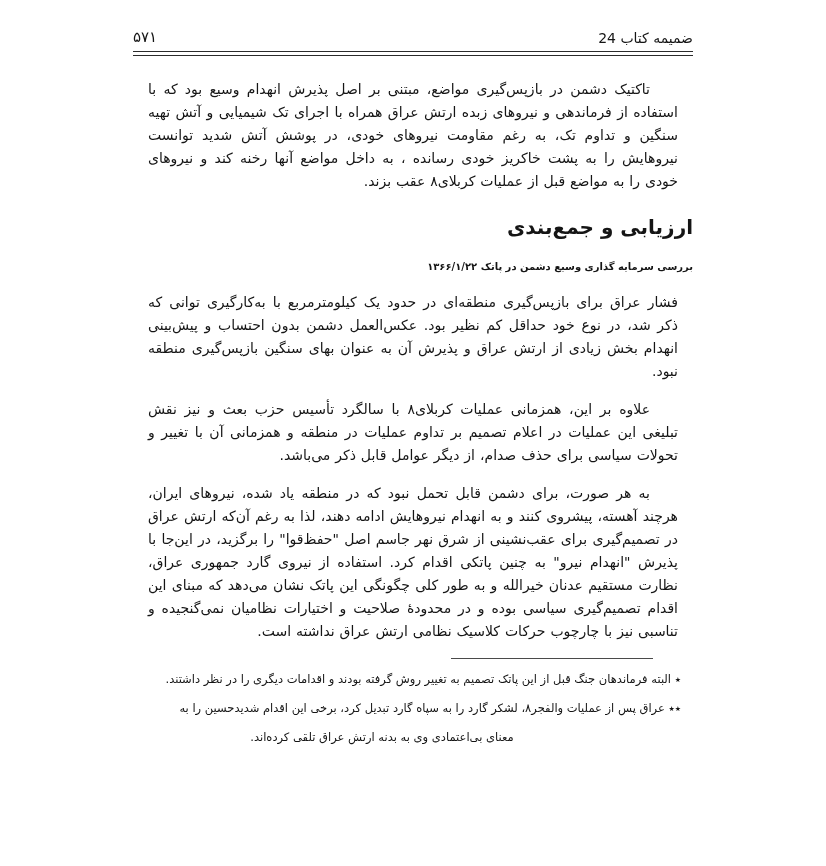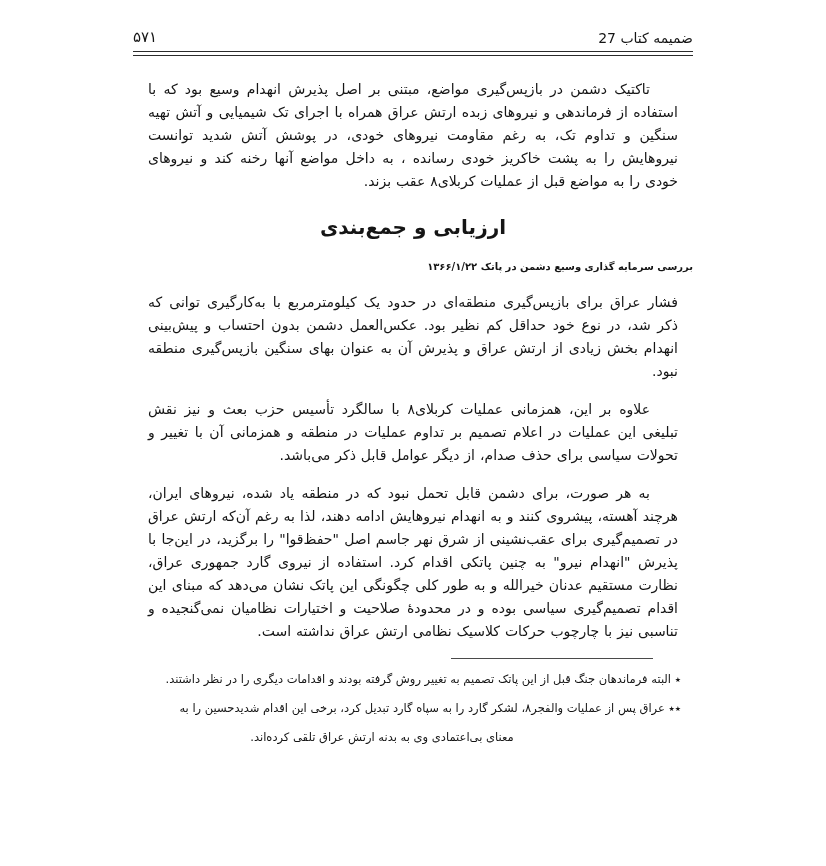--- a/index.html
+++ b/index.html
@@ -39,21 +39,21 @@
   .para {
     margin: 15px;
     font-size: 14px;
     line-height: 23px;
     text-align: justify;
     text-justify: inter-word;
     word-spacing: 0.5px;
   }
   .para.indent { text-indent: 28px; }
   .section-heading {
-    text-align: center;
+    text-align: right;
     font-size: 20px;
     font-weight: bold;
     margin: 20px 0 16px 0;
     line-height: 28px;
   }
   .subheading {
     font-size: 10px;
     font-weight: bold;
     margin: 0 0 3px 0;
     line-height: 19px;
@@ -83,21 +83,21 @@
     text-align: center;
     padding-right: 62px;
   }
 </style>
 </head>
 <body>
 
 <div class="page">
 
   <header class="page-header">
-    <span class="header-title">ضمیمه کتاب 27</span>
+    <span class="header-title">ضمیمه کتاب 24</span>
     <span class="header-page-number">۵۷۱</span>
   </header>
 
   <div class="double-rule"></div>
 
   <main class="body-text">
 
     <p class="para indent">تاکتیک دشمن در بازپس‌گیری مواضع، مبتنی بر اصل پذیرش انهدام وسیع بود که با استفاده از فرماندهی و نیروهای زبده ارتش عراق همراه با اجرای تک شیمیایی و آتش تهیه سنگین و تداوم تک، به رغم مقاومت نیروهای خودی، در پوشش آتش شدید توانست نیروهایش را به پشت خاکریز خودی رسانده ، به داخل مواضع آنها رخنه کند و نیروهای خودی را به مواضع قبل از عملیات کربلای۸ عقب بزند.</p>
 
     <h1 class="section-heading">ارزیابی و جمع‌بندی</h1>

